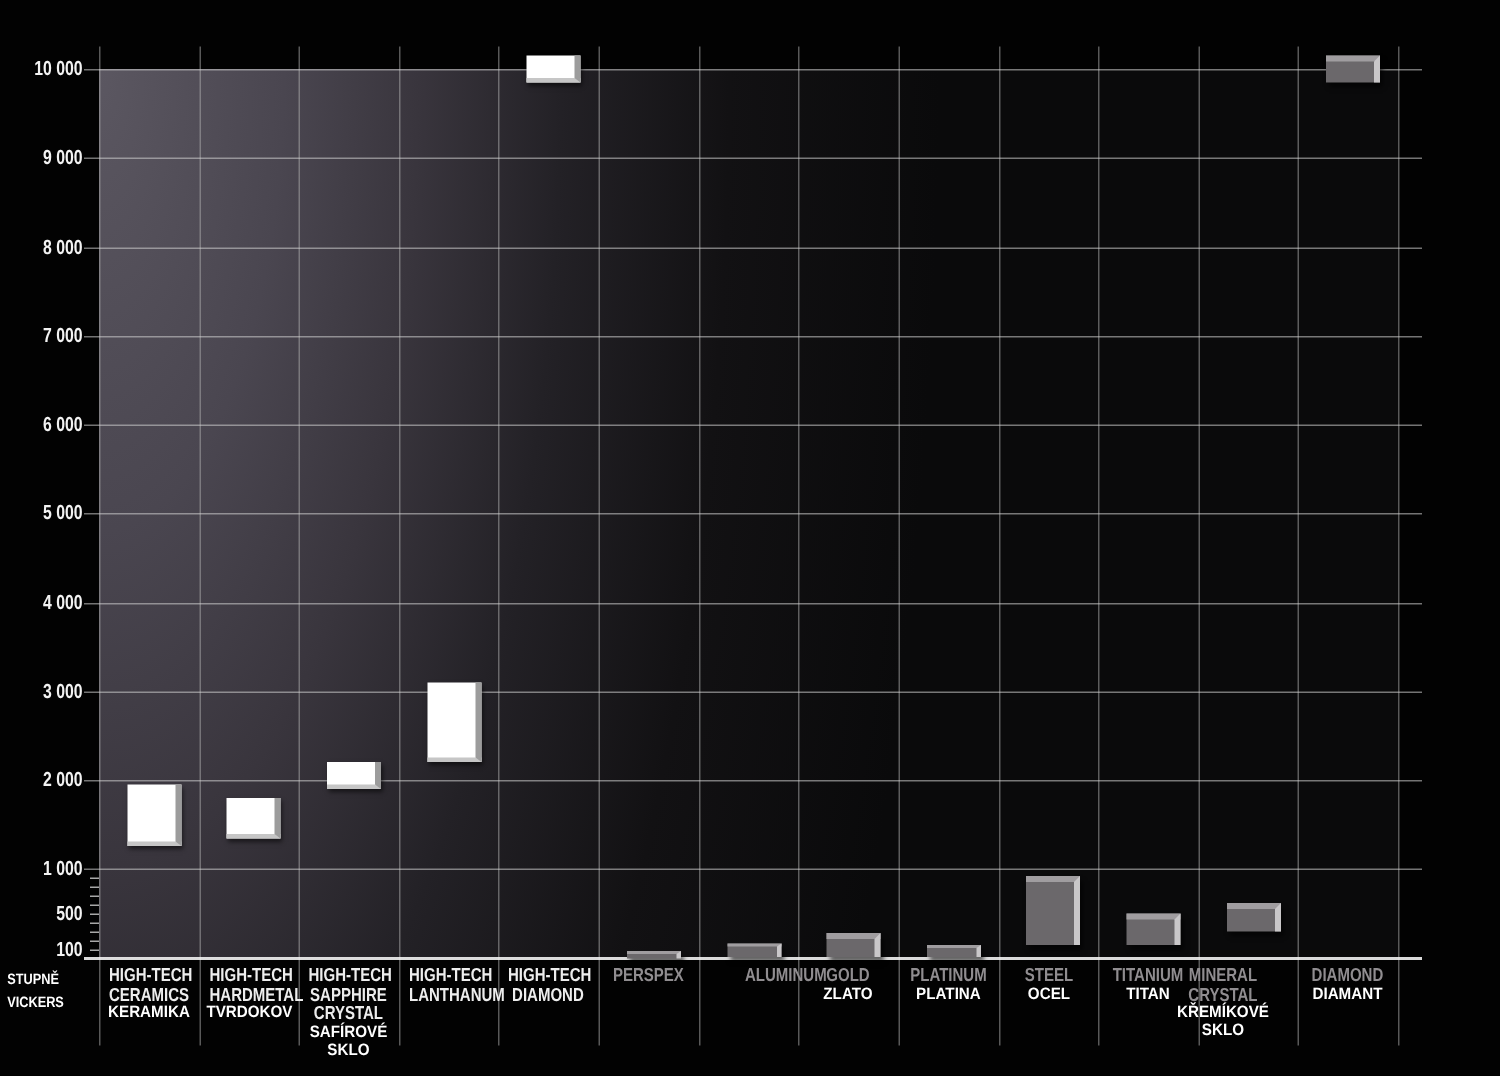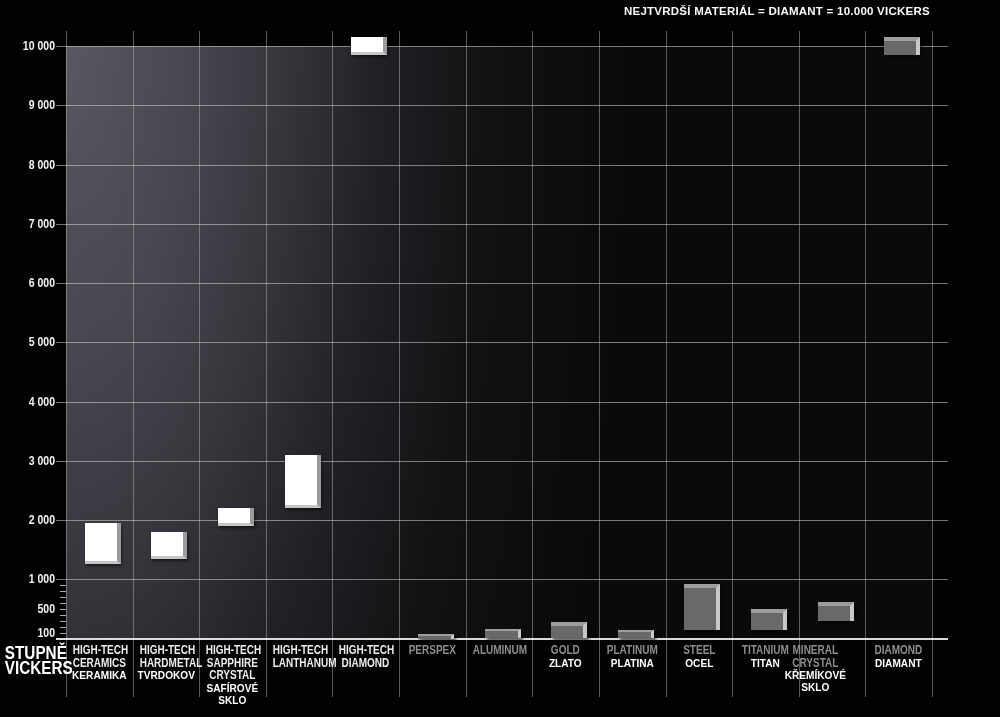--- a/index.html
+++ b/index.html
@@ -39,29 +39,28 @@
     box-shadow:2px 3px 3px rgba(0,0,0,.55);
   }
   .bar.common.thin{border-top-width:2px;border-right-width:3px;}
   .xlab{position:absolute;top:644px;text-align:center;}
   .xlab div{transform:scaleX(.8);transform-origin:50% 50%;white-space:nowrap;}
   .xlab .en{font-weight:bold;font-size:12.5px;line-height:12.5px;color:#ededed;}
   .xlab.common .en{color:#908d90;}
   .xlab .cz{font-weight:bold;font-size:11px;line-height:12px;color:#ffffff;transform:scaleX(.92);}
   .corner{
     position:absolute;left:0;top:646px;width:64px;
-    font-weight:bold;font-size:18px;line-height:15px;color:#ffffff;
+    font-weight:bold;font-size:10px;line-height:15px;color:#ffffff;
   }
   .corner div{transform:scaleX(.85);transform-origin:50% 50%;white-space:nowrap;}
 </style>
 </head>
 <body>
 
 <div class="stage">
-  <div class="chart-title">NEJTVRDŠÍ MATERIÁL = DIAMANT = 10.000 VICKERS</div>
   <div class="plot-bg"></div>
   <div id="layers">
       <div class="vline" style="left: 66px;"></div>
       <div class="vline" style="left: 132.62px;"></div>
       <div class="vline" style="left: 199.24px;"></div>
       <div class="vline" style="left: 265.86px;"></div>
       <div class="vline" style="left: 332.48px;"></div>
       <div class="vline" style="left: 399.1px;"></div>
       <div class="vline" style="left: 465.72px;"></div>
       <div class="vline" style="left: 532.34px;"></div>
@@ -131,21 +130,21 @@
       <div class="bar hightech" style="left: 351.29px; top: 37.1125px; height: 17.775px;"></div>
       <div class="xlab hightech" style="left: 332.48px; width: 66.62px;">
         <div class="en">HIGH-TECH</div>
         <div class="en">DIAMOND</div>
       </div>
       <div class="bar common thin" style="left: 417.91px; top: 634.352px; height: 5px;"></div>
       <div class="xlab common" style="left: 399.1px; width: 66.62px;">
         <div class="en">PERSPEX</div>
       </div>
       <div class="bar common thin" style="left: 484.53px; top: 629.02px; height: 9.48px;"></div>
-      <div class="xlab common" style="left: 465.72px; width: 66.62px;">
+      <div class="xlab common" style="left: 465.72px; width: 66.62px; padding-left: 24px;">
         <div class="en">ALUMINUM</div>
       </div>
       <div class="bar common" style="left: 551.15px; top: 621.91px; height: 16.59px;"></div>
       <div class="xlab common" style="left: 532.34px; width: 66.62px;">
         <div class="en">GOLD</div>
         <div class="cz">ZLATO</div>
       </div>
       <div class="bar common thin" style="left: 617.77px; top: 630.205px; height: 8.295px;"></div>
       <div class="xlab common" style="left: 598.96px; width: 66.62px;">
         <div class="en">PLATINUM</div>

